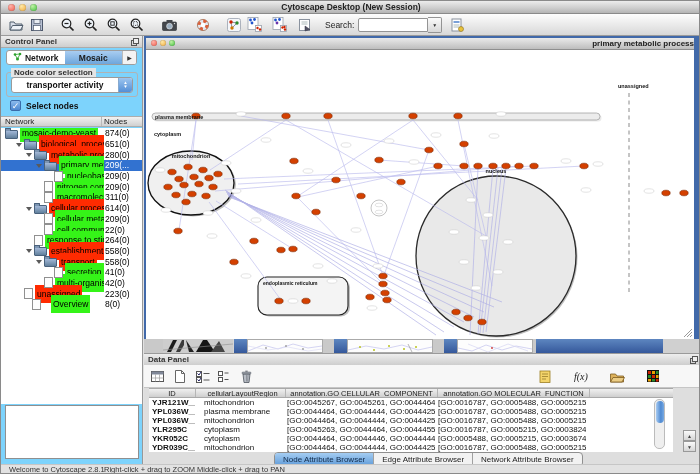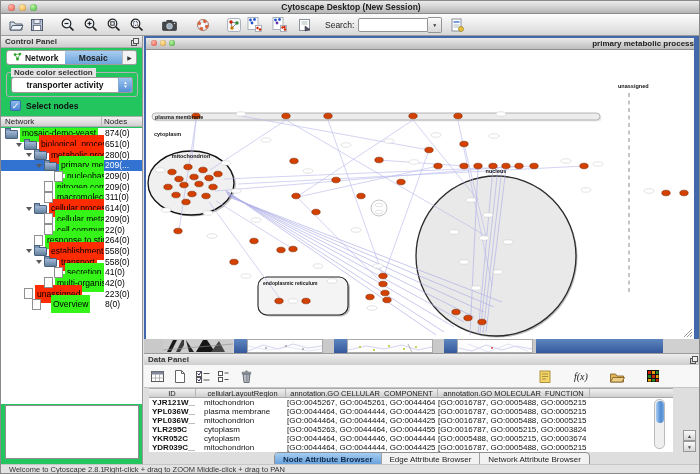--- a/index.html
+++ b/index.html
@@ -19,21 +19,21 @@
     background:linear-gradient(#fdfdfd,#d8d8d8);border-bottom:1px solid #9b9b9b;
     display:flex;align-items:center}
   .tbtn{height:17px;width:17px;display:flex;align-items:center;justify-content:center;flex:none}
   .tsearch-label{font-size:8.5px;color:#222;margin-left:12px}
   .searchbox{width:64px;height:12px;background:#fff;border:1px solid #949494;border-radius:2px 0 0 2px;
     margin-left:4px;font-size:8px;padding:0 2px;outline:none}
   .searchdrop{width:13px;height:14px;background:linear-gradient(#fbfbfb,#d8d8d8);border:1px solid #949494;
     border-left:none;border-radius:0 2px 2px 0;display:flex;align-items:center;justify-content:center;
     font-size:5px;color:#333}
   
-  .cp{position:absolute;left:0;top:35px;width:142px;height:428px;background:#22c55e;
+  .cp{position:absolute;left:0;top:35px;width:142px;height:428px;background:#7dd3fc;
       border-right:1px solid #989898;box-sizing:border-box}
   .panel-header{height:11px;background:linear-gradient(#eee,#cecece);border-bottom:1px solid #ababab;
       font-size:8px;font-weight:bold;color:#333;padding-left:4px;line-height:11px;position:relative}
   .float-ic{position:absolute;right:3px;top:2px}
   .cp-tabs{position:absolute;left:5px;top:14px;width:131px;height:15px;display:flex;
       border:1px solid #9d9d9d;border-radius:3px;background:#fff;overflow:hidden;box-sizing:border-box}
   .cp-tab{flex:1;display:flex;align-items:center;justify-content:center;gap:3px;
       font-size:8.5px;font-weight:bold;color:#1a1a1a}
   .cp-tab.sel{background:linear-gradient(#a9cdf1,#6ea6dc)}
   .cp-tab-arrow{width:13px;border-left:1px solid #bbb;display:flex;align-items:center;
@@ -111,21 +111,21 @@
       border:1px solid #bbb;border-radius:5px;box-sizing:border-box}
   .dp-thumb{position:absolute;left:0.5px;top:1px;width:8px;height:22px;border-radius:4px;
       background:linear-gradient(90deg,#a9ccf2,#4f8ad2 60%,#79aae2)}
   .dp-arrows{position:absolute;left:539px;top:76px;width:13px}
   .sq-btn{width:13px;height:11px;background:linear-gradient(#fafafa,#d5d5d5);border:1px solid #999;
       box-sizing:border-box;display:flex;align-items:center;justify-content:center;font-size:5px;color:#444}
   .bottom-tabs{position:absolute;left:130px;top:98px;height:13px;display:flex;
       border:1px solid #8f8f8f;border-radius:4px;overflow:hidden;background:#f2f2f2;font-size:8px}
   .bt{padding:0 8px;display:flex;align-items:center;border-right:1px solid #a0a0a0;color:#222}
   .bt:last-child{border-right:none}
-  .bt.sel{background:linear-gradient(#a5cdf2,#5e9ad8);font-weight:bold;color:#102a4a}
+  .bt.sel{background:linear-gradient(#a5cdf2,#5e9ad8);font-weight:normal;color:#102a4a}
   
   .statusbar{position:absolute;left:0;top:463px;width:700px;height:28px;background:#e2e2e2;
       border-top:1px solid #c6c6c6;font-size:7.5px;color:#333;box-sizing:border-box}
   .statusbar span{position:absolute;line-height:10px}
   .grip{position:absolute;right:1px;bottom:1px;width:9px;height:9px;
       background:repeating-linear-gradient(135deg,transparent 0 2px,#a8a8a8 2px 3px)}
 </style>
 </head>
 <body>
 

